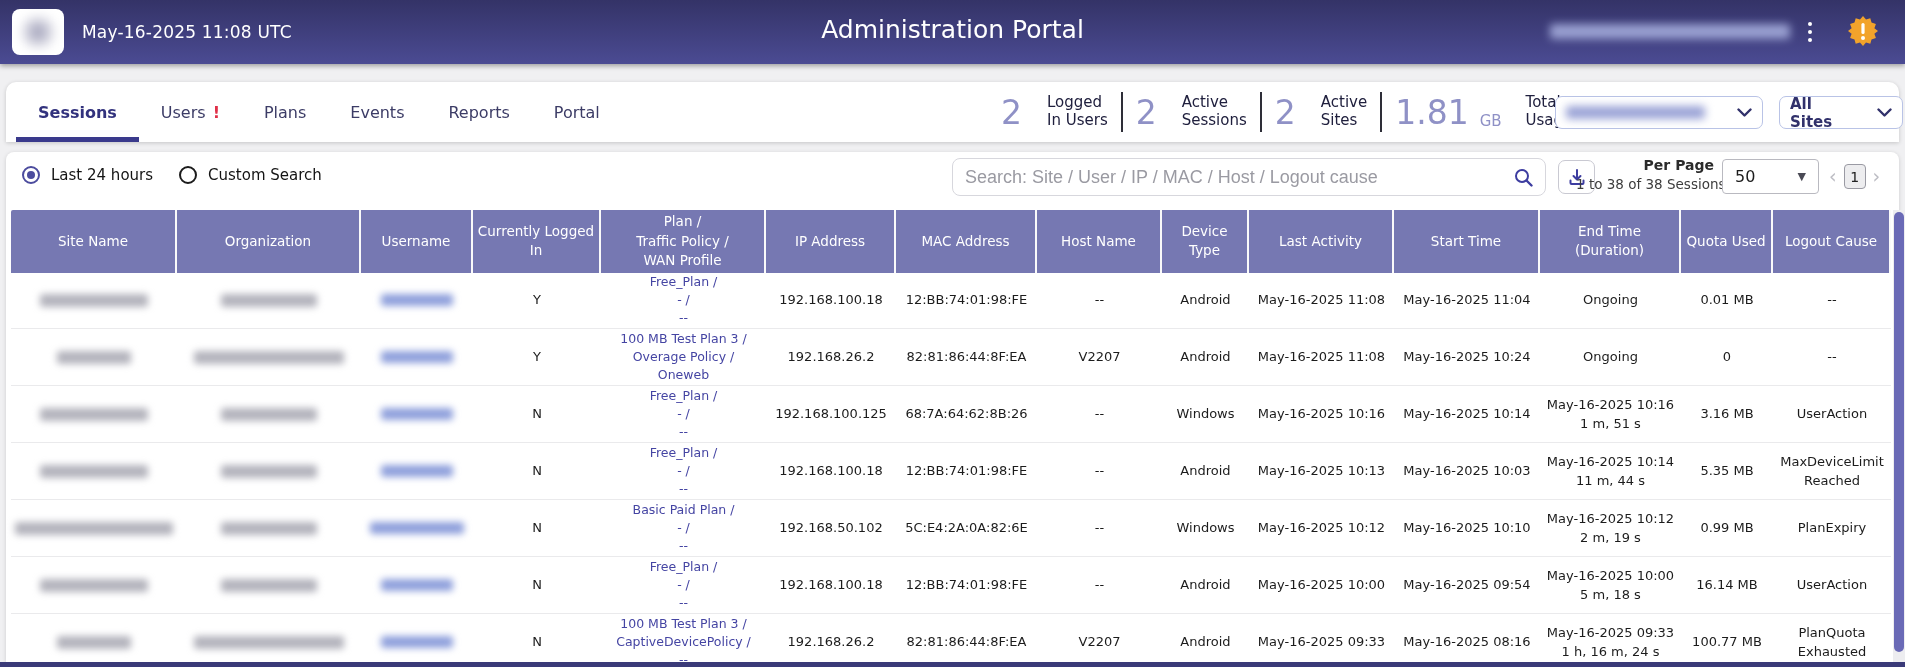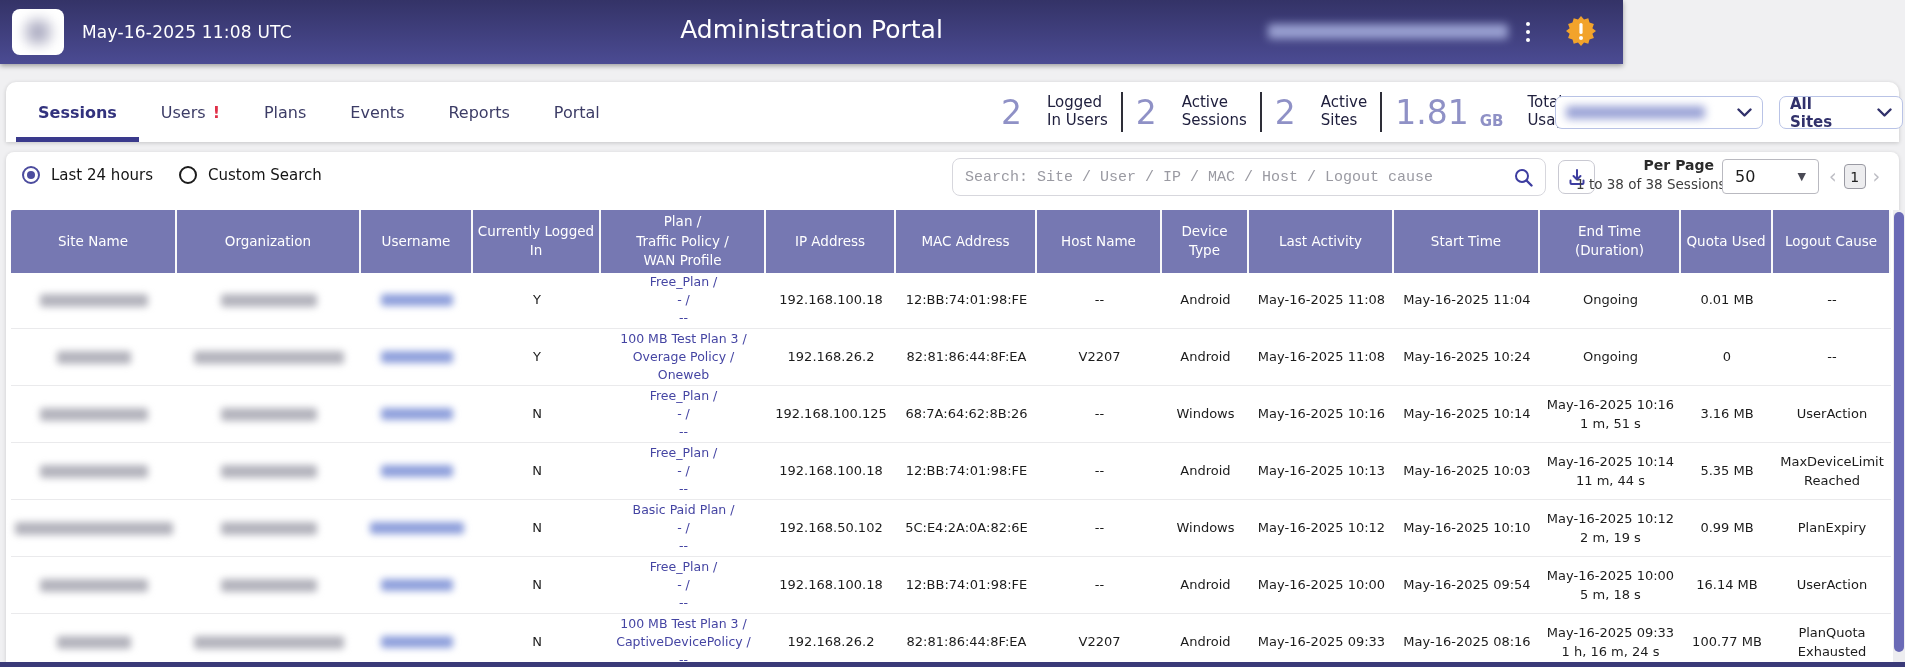--- a/index.html
+++ b/index.html
@@ -1,20 +1,20 @@
 <!DOCTYPE html>
 <html><head>
 <meta charset="utf-8">
 <style>
   * { margin:0; padding:0; box-sizing:border-box; }
   html,body { width:1905px; height:667px; overflow:hidden;
     font-family:"DejaVu Sans","Liberation Sans",sans-serif; background:#f0f0f2; }
 
   
-  .topbar { position:absolute; left:0; top:0; width:1623px; height:64px;
+  .topbar { position:absolute; left:0; top:0; width:1905px; height:64px;
     background:linear-gradient(180deg,#343367 0%,#4b4b93 100%);
     box-shadow:0 2px 5px rgba(0,0,0,.35); z-index:5; }
   .logo { position:absolute; left:12px; top:9px; width:52px; height:46px;
     background:#fff; border-radius:8px; overflow:hidden; }
   .logo-blur { position:absolute; inset:6px;
     background:radial-gradient(circle at 50% 50%, #9b9bb5 0%, #fff 75%); filter:blur(5px); }
   .ts { position:absolute; left:82px; top:22px; color:#fff; font-size:17px; letter-spacing:.2px; }
   .title { position:absolute; left:50%; top:15px; transform:translateX(-50%);
     color:#fff; font-size:25px; font-weight:500; white-space:nowrap; }
   .email-blur { position:absolute; right:115px; top:24px; width:240px; height:15px;
@@ -29,21 +29,21 @@
   .tabs { position:absolute; left:10px; top:0; height:60px; display:flex; align-items:stretch; }
   .tab { padding:0 22px; display:flex; align-items:center; font-size:16px; color:#3c3c66;
     cursor:pointer; position:relative; white-space:nowrap; }
   .tab.active { color:#32327d; font-weight:bold; }
   .tab.active::after { content:""; position:absolute; left:0; right:0; bottom:0; height:5px; background:#3a3a8c; }
   .tab .excl { color:#e03048; font-weight:bold; margin-left:7px; }
 
   .stats { position:absolute; left:995px; top:0; height:60px; display:flex; align-items:center; }
   .stat { display:flex; align-items:center; padding:0 13px 0 0; }
   .stat-num { font-size:33px; color:#8f91c6; margin-right:9px; }
-  .stat-unit { font-size:15px; font-weight:bold; color:#8f91c6; margin:17px 8px 0 2px; }
+  .stat-unit { font-size:15px; font-weight:normal; color:#8f91c6; margin:17px 8px 0 2px; }
   .stat-label { font-size:15px; color:#20203e; line-height:1.18;margin-left:16px; }
   .stat-sep { width:2px; height:40px; background:#2e2e38; margin-right:13px; }
 
   .dd { position:absolute; top:14px; height:33px; border:1px solid #b9c3e6; border-radius:7px;
     background:#fff; display:flex; align-items:center; padding:0 10px; cursor:pointer;gap:32px; }
   .dd-org { left:1549px; width:208px; }
   .dd-sites { left:1773px; width:124px; }
   .dd-blur { width:155px; height:13px; background:#9aa3d6; border-radius:3px; filter:blur(4px); }
   .dd-label { font-size:15px; font-weight:bold; color:#31316b; }
   .dd .chev { margin-left:auto; }
@@ -54,22 +54,22 @@
 
   .radio-row { position:absolute; left:16px; top:14px; display:flex; align-items:center; gap:26px; }
   .radio-opt { display:flex; align-items:center; gap:11px; cursor:pointer; }
   .radio-circle { width:18px; height:18px; border-radius:50%; border:2px solid #1c1c1c; position:relative; }
   .radio-opt.sel .radio-circle { border-color:#4c4c9e; }
   .radio-opt.sel .radio-circle::after { content:""; position:absolute; inset:3px; border-radius:50%; background:#4c4c9e; }
   .radio-label { font-size:15px; color:#141414; }
 
   .searchbox { position:absolute; left:946px; top:6px; width:594px; height:38px;
     border:1px solid #d7d7dd; border-radius:8px; display:flex; align-items:center; padding:0 12px; background:#fff; }
-  .searchbox input { flex:1; border:none; outline:none; font-size:15px; color:#333;
-    font-family:Liberation Mono, monospace; background:transparent; }
+  .searchbox input { flex:1; border:none; outline:none; font-size:18px; color:#333;
+    font-family:Liberation Sans, sans-serif; background:transparent; }
   .searchbox input::placeholder { color:#9a9aa2; }
   .dl-btn { position:absolute; left:1552px; top:8px; width:37px; height:34px;
     border:1px solid #c9c9d2; border-radius:7px; background:#fff; display:flex;
     align-items:center; justify-content:center; cursor:pointer; }
 
   .count-block { position:absolute; left:1570px; top:5px; width:138px; text-align:right; }
   .per-page { font-size:14px; font-weight:bold; color:#2b2b2b; }
   .range-text { font-size:13.5px; color:#3c3c3c; margin-top:3px; white-space:nowrap; }
 
   .pp-select { position:absolute; left:1716px; top:7px; width:97px; height:35px;

